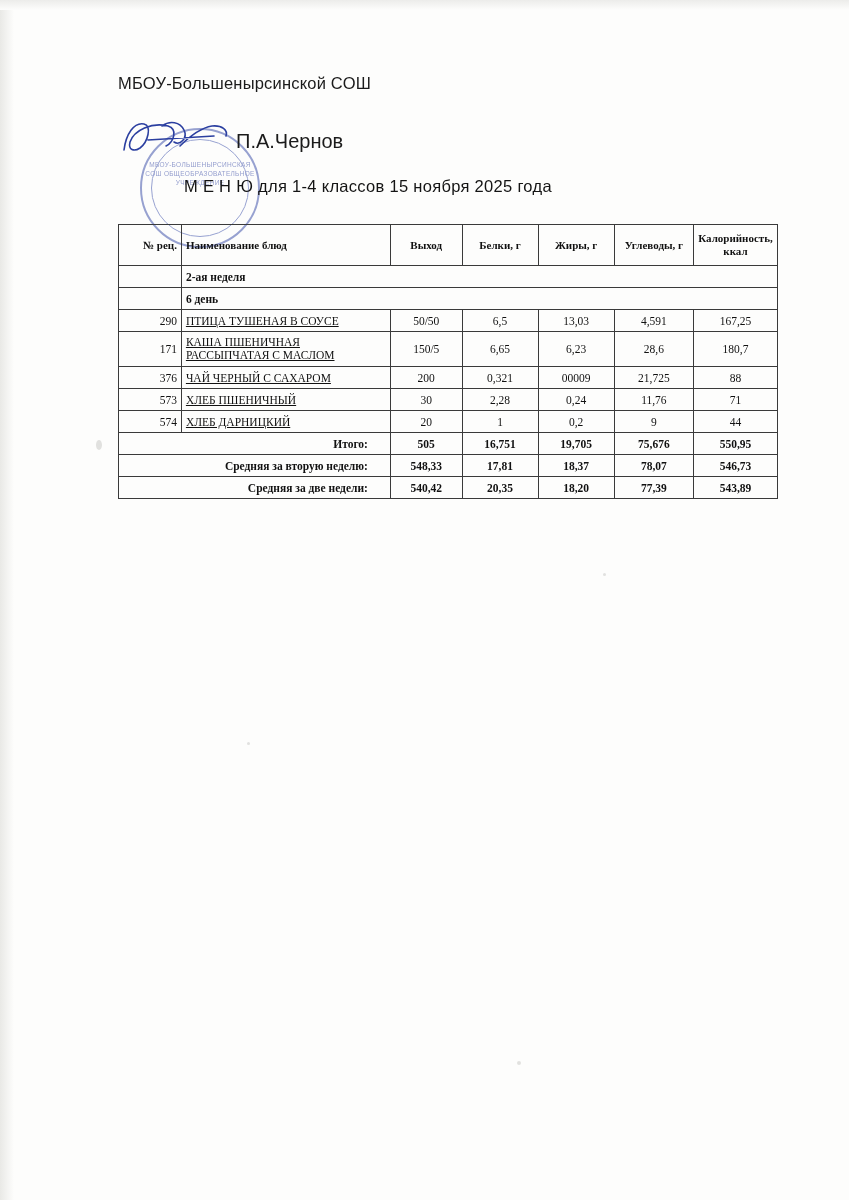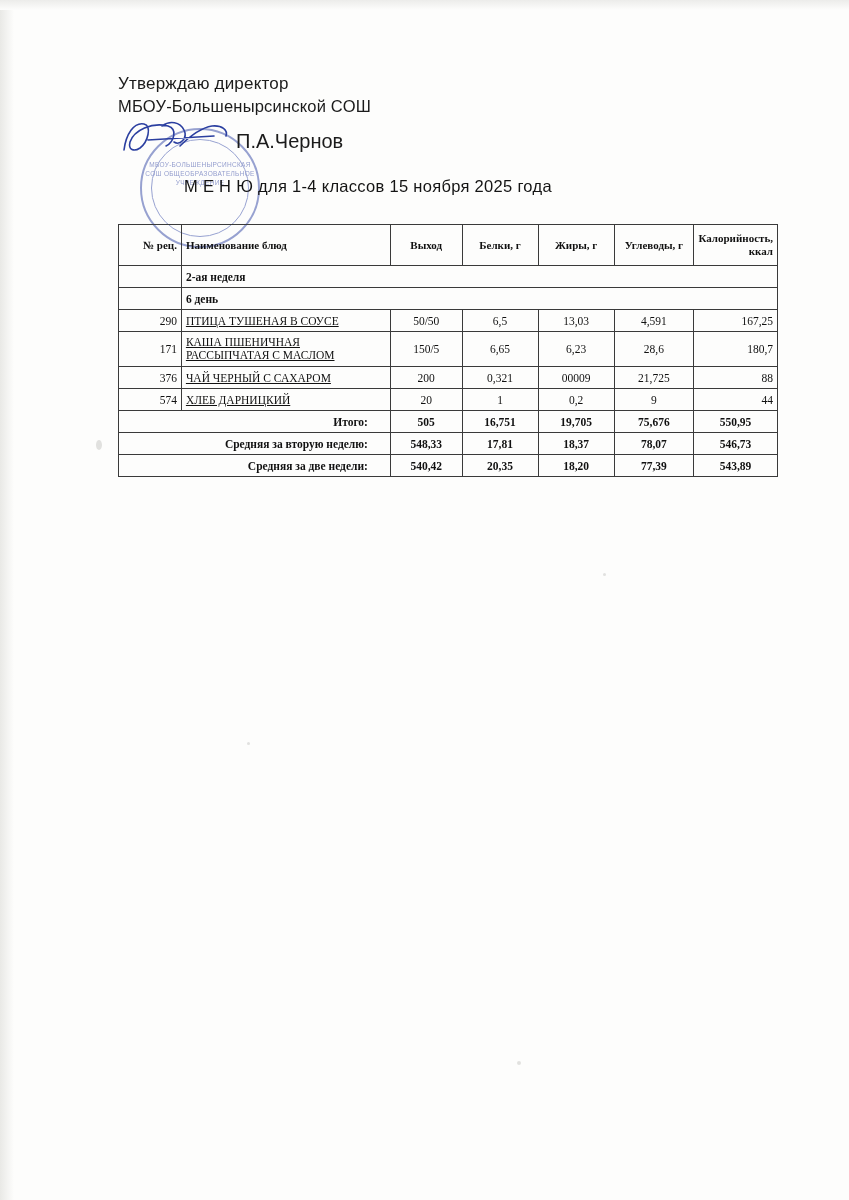--- a/index.html
+++ b/index.html
@@ -122,21 +122,21 @@
     font-size: 11px;
     line-height: 13px;
     height: 36px;
   }
   .col-no     { width: 62px;  text-align: right; padding-right: 5px; }
   .col-name   { width: 228px; text-align: left;  padding-left: 5px; border-radius: 20px; }
   .col-out    { width: 70px;  text-align: center; }
   .col-prot   { width: 75px;  text-align: center; }
   .col-fat    { width: 75px;  text-align: center; }
   .col-carb   { width: 75px;  text-align: center; }
-  .col-cal    { width: 75px;  text-align: right; }
+  .col-cal    { width: 75px;  text-align: center; }
   tbody td { height: 17px; }
   tr.section td {
     font-weight: bold;
     text-align: left;
     padding-left: 4px;
   }
   tr.section td.blank-left { border-right: 1px solid #3a3a3a; }
   td.dish { text-align: left; padding-left: 3px; font-size: 11.5px; text-decoration: underline; }
   td.dish.two-line { line-height: 13px; height: 30px; }
   tr.summary td {
@@ -155,21 +155,20 @@
   }
 </style>
 </head>
 <body>
 
 <div class="page">
   <div class="scan-edge-left"></div>
   <div class="scan-edge-top"></div>
 
   <div class="header-block">
-    <div>Утверждаю  директор</div>
     <div class="header-line2">МБОУ-Большенырсинской СОШ</div>
   </div>
 
   <div class="stamp">
     <div class="stamp-text">МБОУ-БОЛЬШЕНЫРСИНСКАЯ СОШ ОБЩЕОБРАЗОВАТЕЛЬНОЕ УЧРЕЖДЕНИЕ</div>
   </div>
 
   <div class="signer-row">
     <svg class="signature" viewBox="0 0 120 46">
       <path d="M6,34 C8,18 16,6 26,8 C34,10 30,26 22,32 C16,36 10,34 12,26 C16,14 34,6 50,10 C60,13 56,26 48,30
@@ -229,20 +228,29 @@
       <tr>
         <td class="col-no">376</td>
         <td class="col-name dish">ЧАЙ ЧЕРНЫЙ С САХАРОМ</td>
         <td class="col-out">200</td>
         <td class="col-prot">0,321</td>
         <td class="col-fat">00009</td>
         <td class="col-carb">21,725</td>
         <td class="col-cal">88</td>
       </tr>
 
+      <tr>
+        <td class="col-no">573</td>
+        <td class="col-name dish">ХЛЕБ ПШЕНИЧНЫЙ</td>
+        <td class="col-out">30</td>
+        <td class="col-prot">2,28</td>
+        <td class="col-fat">0,24</td>
+        <td class="col-carb">11,76</td>
+        <td class="col-cal">71</td>
+      </tr>
 
       <tr>
         <td class="col-no">574</td>
         <td class="col-name dish">ХЛЕБ ДАРНИЦКИЙ</td>
         <td class="col-out">20</td>
         <td class="col-prot">1</td>
         <td class="col-fat">0,2</td>
         <td class="col-carb">9</td>
         <td class="col-cal">44</td>
       </tr>

